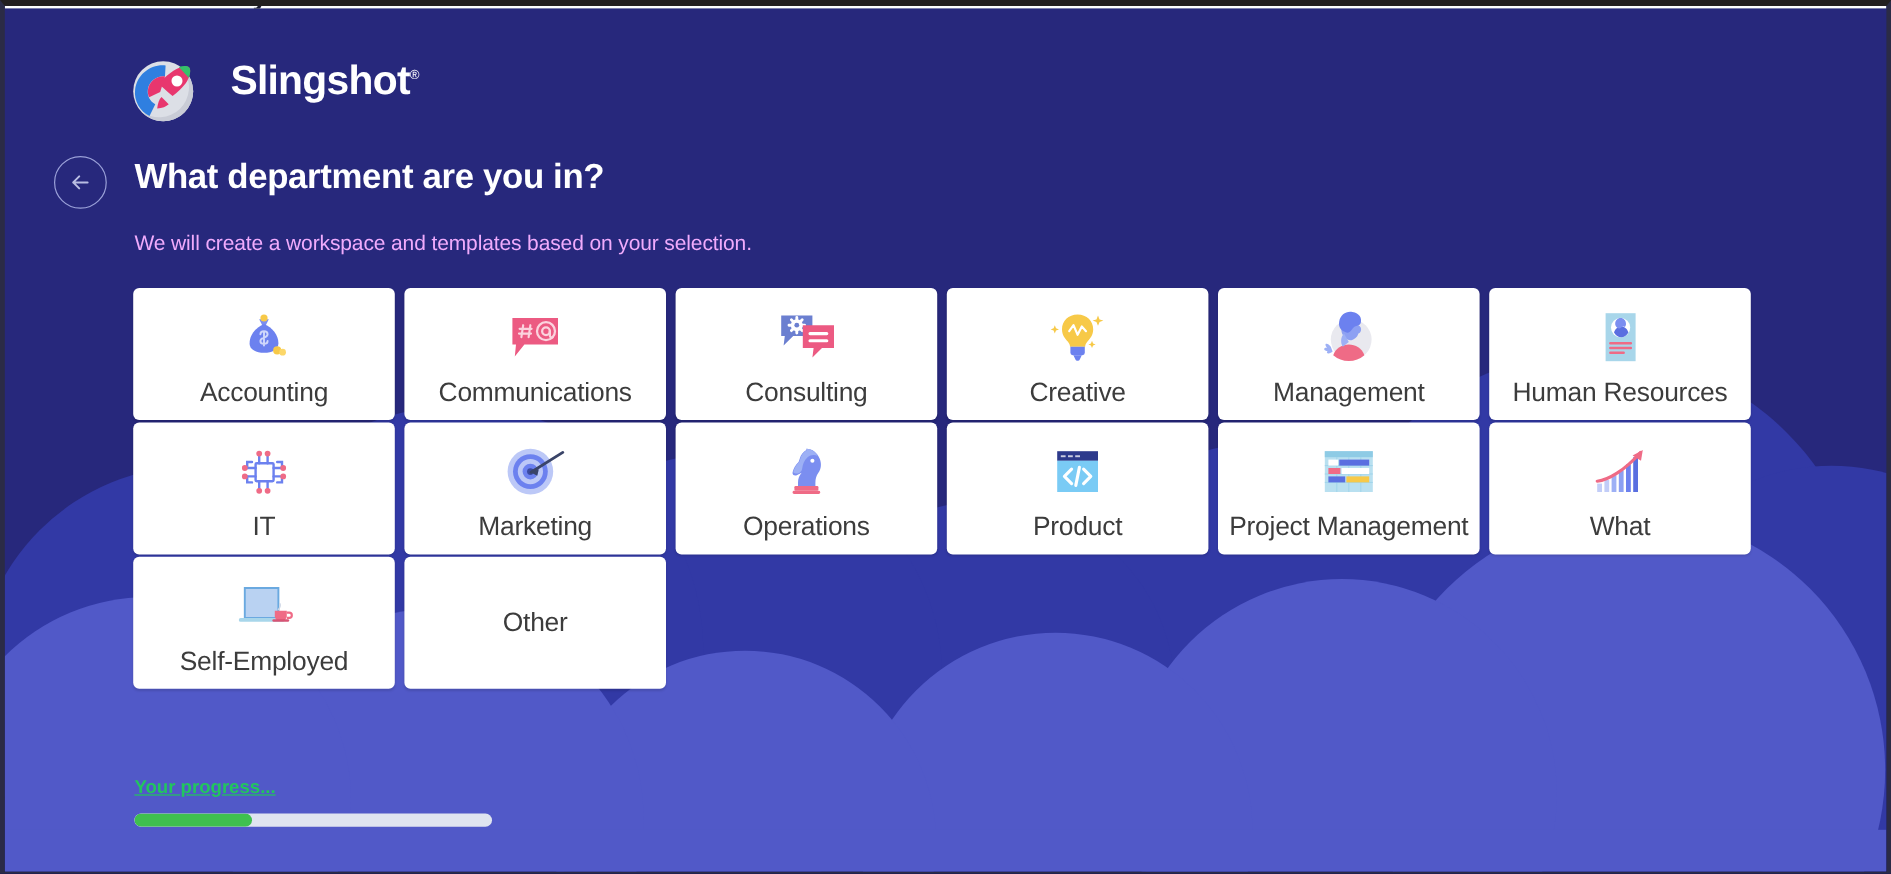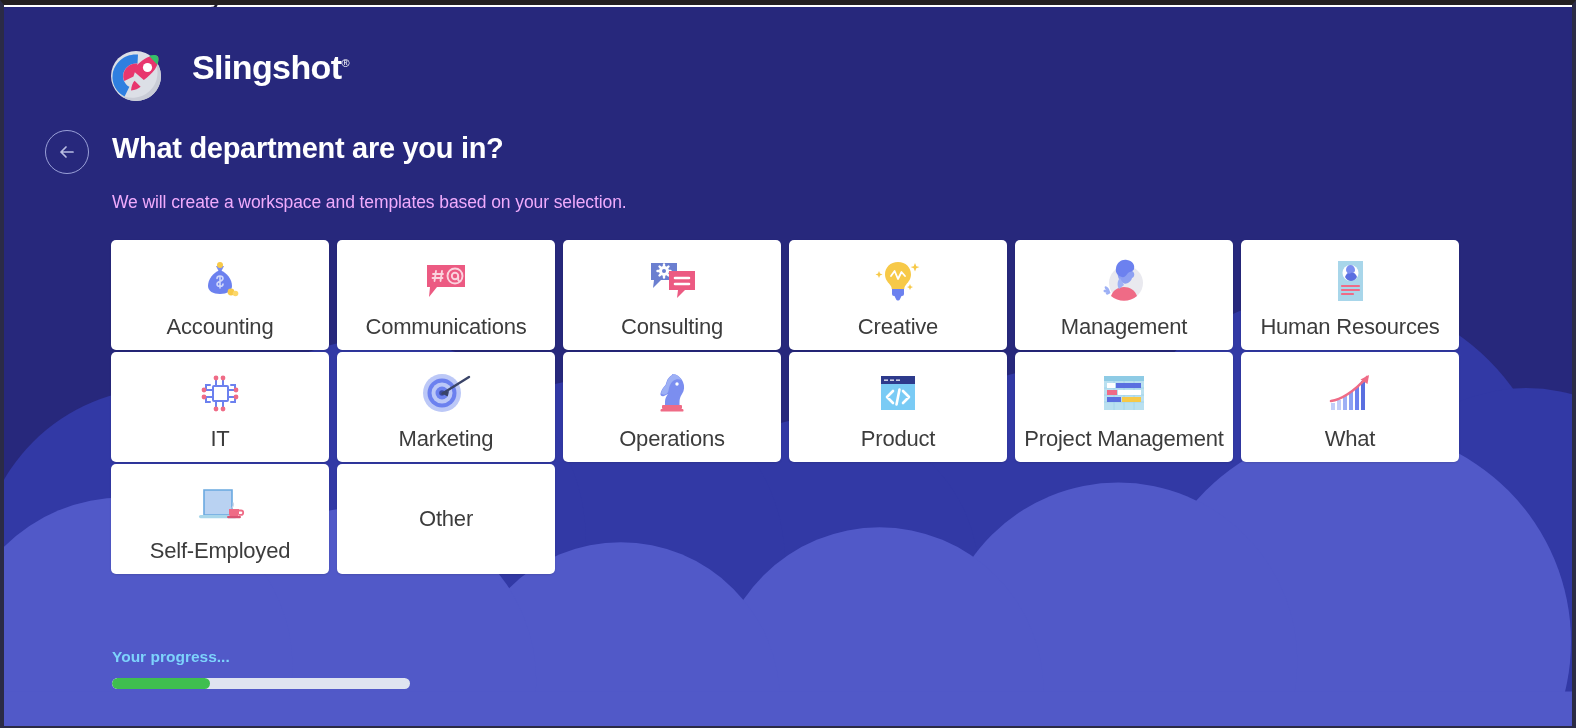--- a/index.html
+++ b/index.html
@@ -148,22 +148,23 @@
   .dept-card.no-icon .dept-label { margin-top: 0; }
 
   
   .progress-wrap {
     position: absolute;
     left: 108px; top: 643px;
   }
   .progress-label {
     font-size: 15.5px;
     font-weight: bold;
-    color: #7dd3fc;
+    color: #22c55e;
     margin-bottom: 12px;
+    text-decoration: underline;
   }
   .progress-track {
     width: 298px;
     height: 11px;
     background: #dfe4f0;
     border-radius: 6px;
     overflow: hidden;
   }
   .progress-fill {
     height: 100%;

